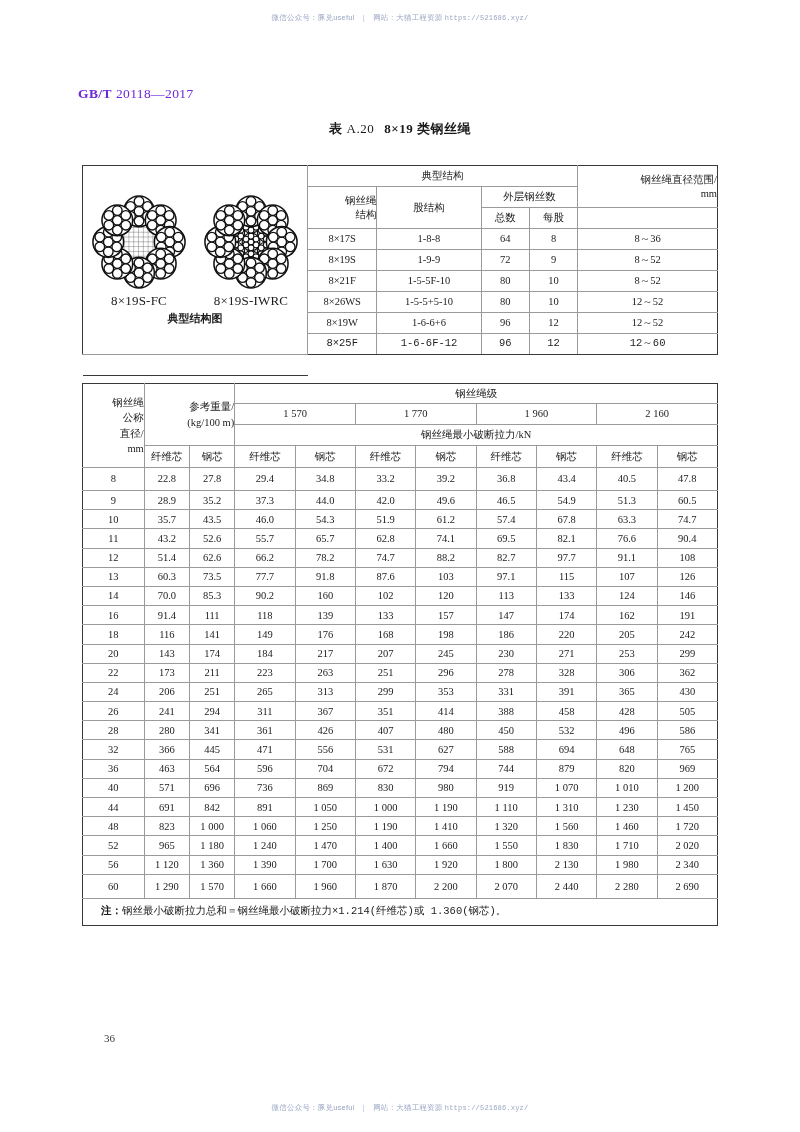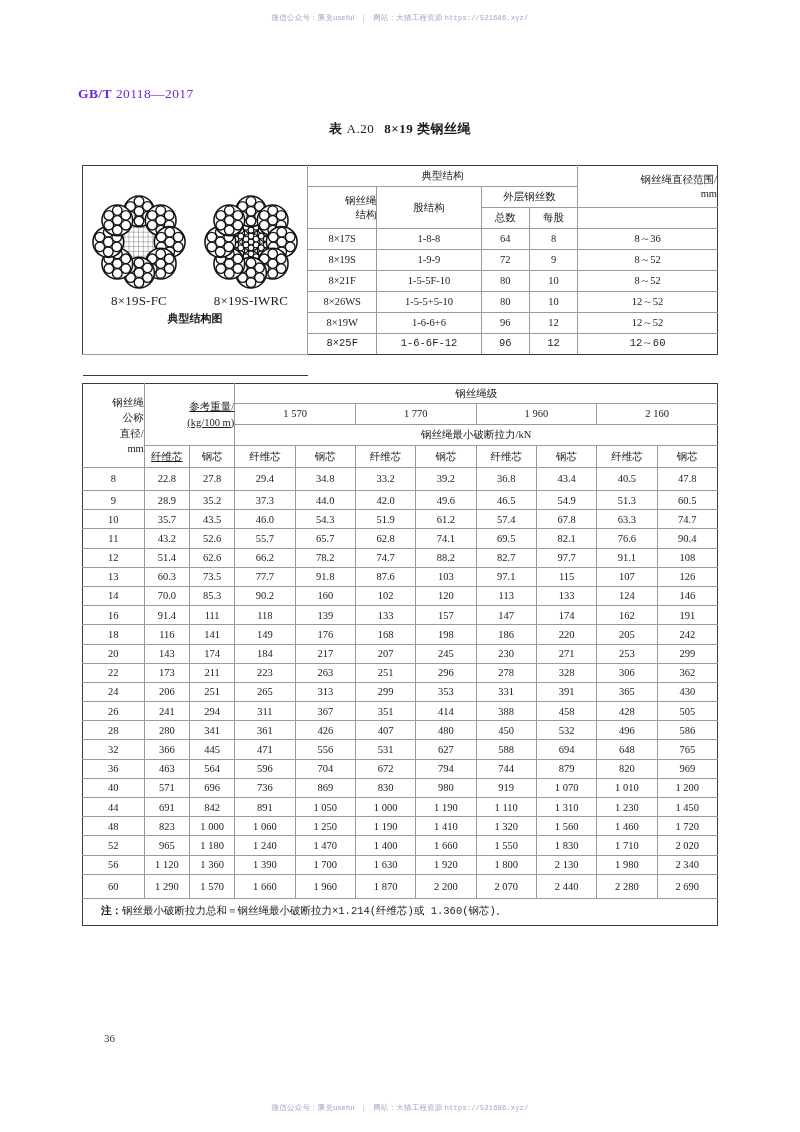--- a/index.html
+++ b/index.html
@@ -121,21 +121,21 @@
 
   
   #strength-table {
     left: 82px;
     top: 383px;
     width: 636px;
   }
   #strength-table td { height: 18.2px; font-size: 10.5px; }
   #strength-table td.h { line-height: 1.45; }
   .col-dia { width: 62px; }
-  .col-wt  { width: 90px; text-decoration: underline; }
+  .col-wt  { width: 90px; }
   .col-val { width: 60.5px; }
 
   .vhdr-lines { display: block; padding: 2px 0; text-align: right; }
   .vhdr-lines span { display: block; }
 
   .note-row td {
     text-align: left;
     padding: 4px 0 4px 18px;
     height: 22px;
     font-size: 11px;

